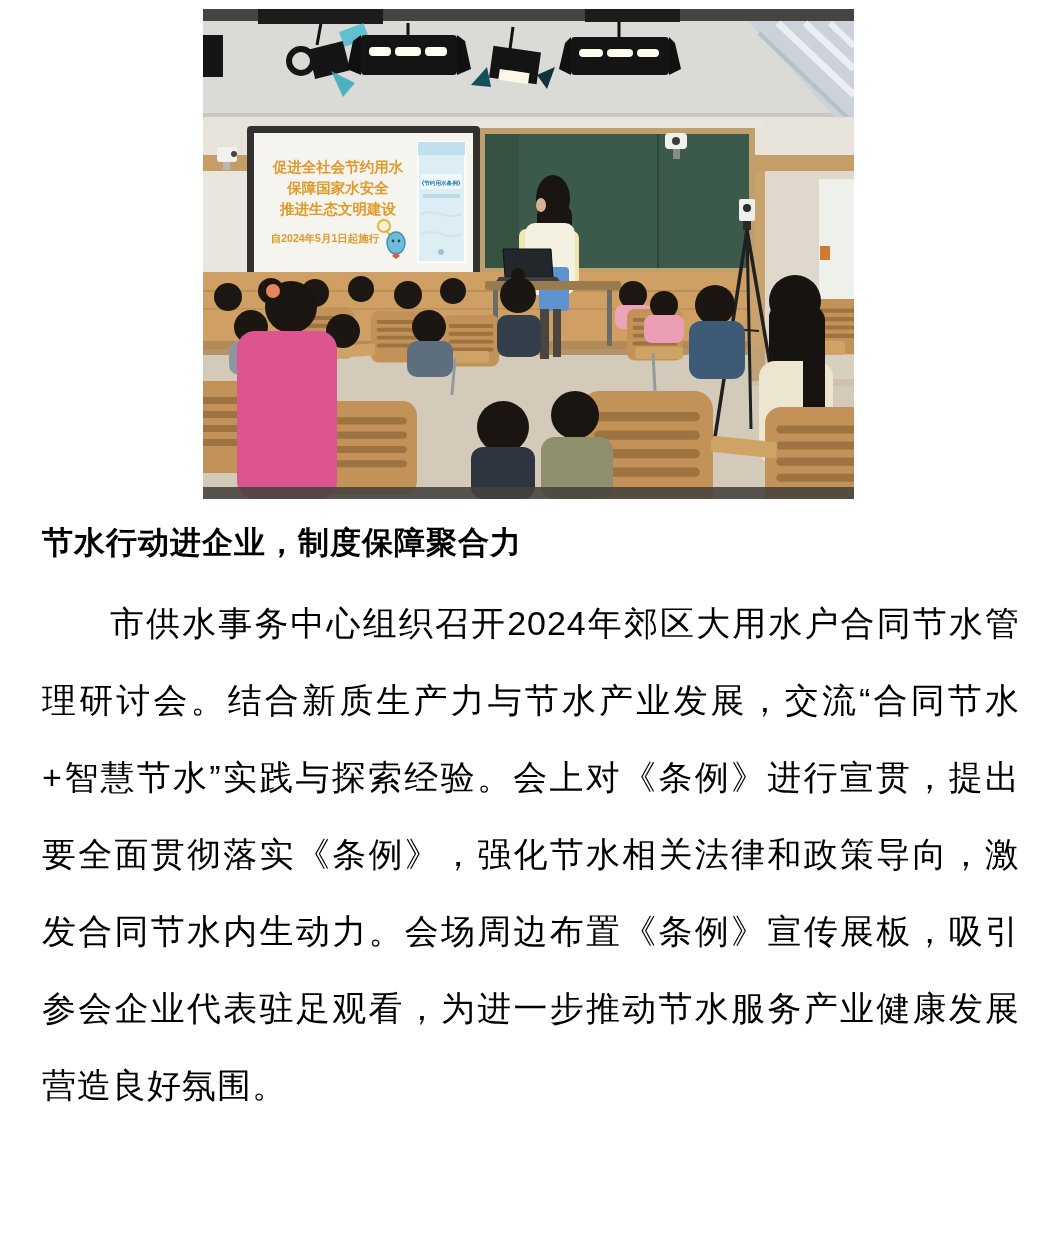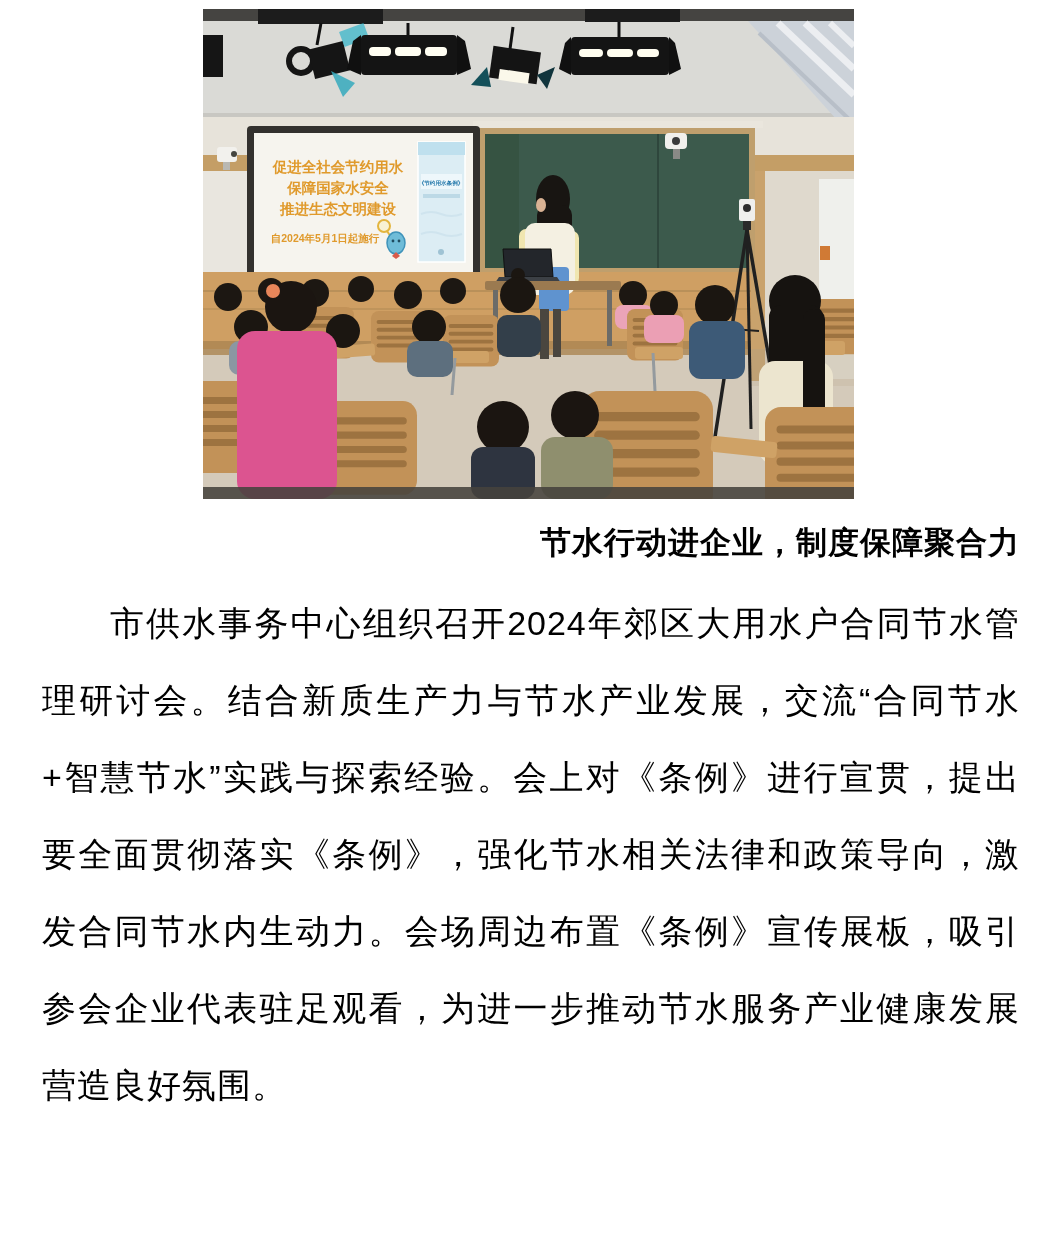--- a/index.html
+++ b/index.html
@@ -5,21 +5,21 @@
   html,body{margin:0;padding:0;}
   body{
     width:1062px;height:1245px;overflow:hidden;background:#ffffff;
     font-family:"Liberation Sans","DejaVu Sans",sans-serif;color:#000;
   }
   .article{padding:8px 42px 0 42px;}
   .intro{font-size:34px;line-height:77px;margin:0;letter-spacing:1px;}
   .photo{width:651px;height:490px;margin:1px 0 0 161px;display:block;}
   .photo svg{display:block;width:651px;height:490px;}
   .section-heading{
-    font-size:31px;line-height:40px;font-weight:bold;text-align:right;
+    font-size:31px;line-height:40px;font-weight:bold;text-align:left;
     margin:24px 0 0 0;letter-spacing:1px;
   }
   .bodytext{
     font-size:34px;line-height:77px;margin:22px 0 0 0;text-indent:68px;
     text-align:justify;letter-spacing:1px;
   }
   .slide-line{font-weight:bold;}
 </style>
 </head>
 <body>

